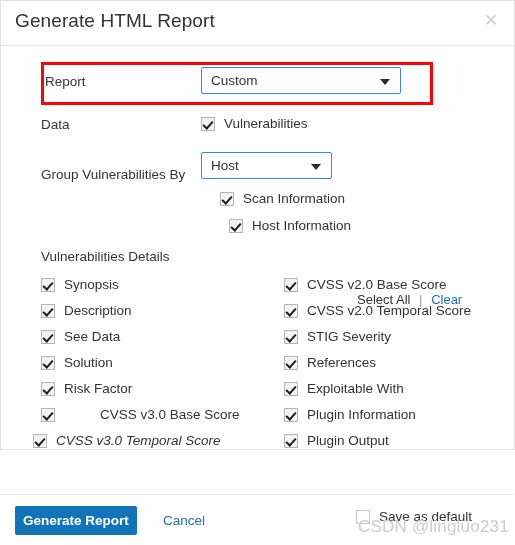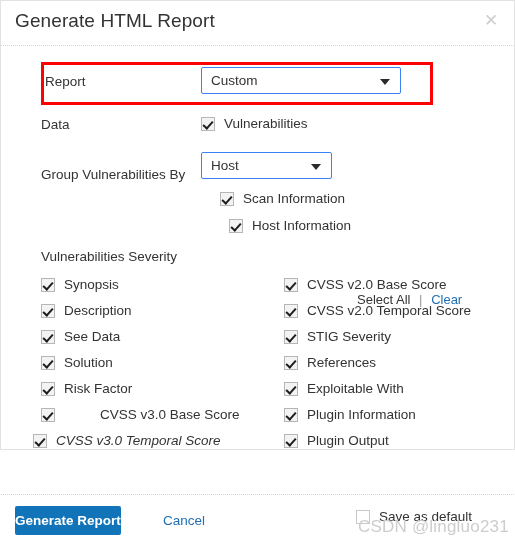--- a/index.html
+++ b/index.html
@@ -205,21 +205,21 @@
     left: 0;
     top: 494px;
     width: 100%;
     height: 51px;
   }
   .btn-primary {
     position: absolute;
     left: 14px;
     top: 11px;
     height: 29px;
-    padding: 0 0;
+    padding: 0 8px;
     background: #1274b8;
     color: #ffffff;
     font-size: 13.5px;
     font-weight: bold;
     border: none;
     border-radius: 2px;
     cursor: pointer;
     font-family: "Liberation Sans", sans-serif;
     line-height: 29px;
   }
@@ -289,21 +289,21 @@
 
     <div class="cb-row" style="left:200px; top:145px;padding-left:19px;">
       <span class="cb checked"></span>
       <span class="cb-label">Scan Information</span>
     </div>
     <div class="cb-row" style="left:200px; top:172px;padding-left:28px;">
       <span class="cb checked"></span>
       <span class="cb-label">Host Information</span>
     </div>
 
-    <div class="section-title" style="left:40px; top:203px;">Vulnerabilities Severity</div>
+    <div class="section-title" style="left:40px; top:203px;">Vulnerabilities Details</div>
     <div class="sel-actions">
       <span class="act-all">Select All</span>
       <span class="act-sep">|</span>
       <span class="act-clear">Clear</span>
     </div>
 
     <div class="cb-row" style="left:40px; top:231px;">
       <span class="cb checked"></span>
       <span class="cb-label">Synopsis</span>
     </div>

